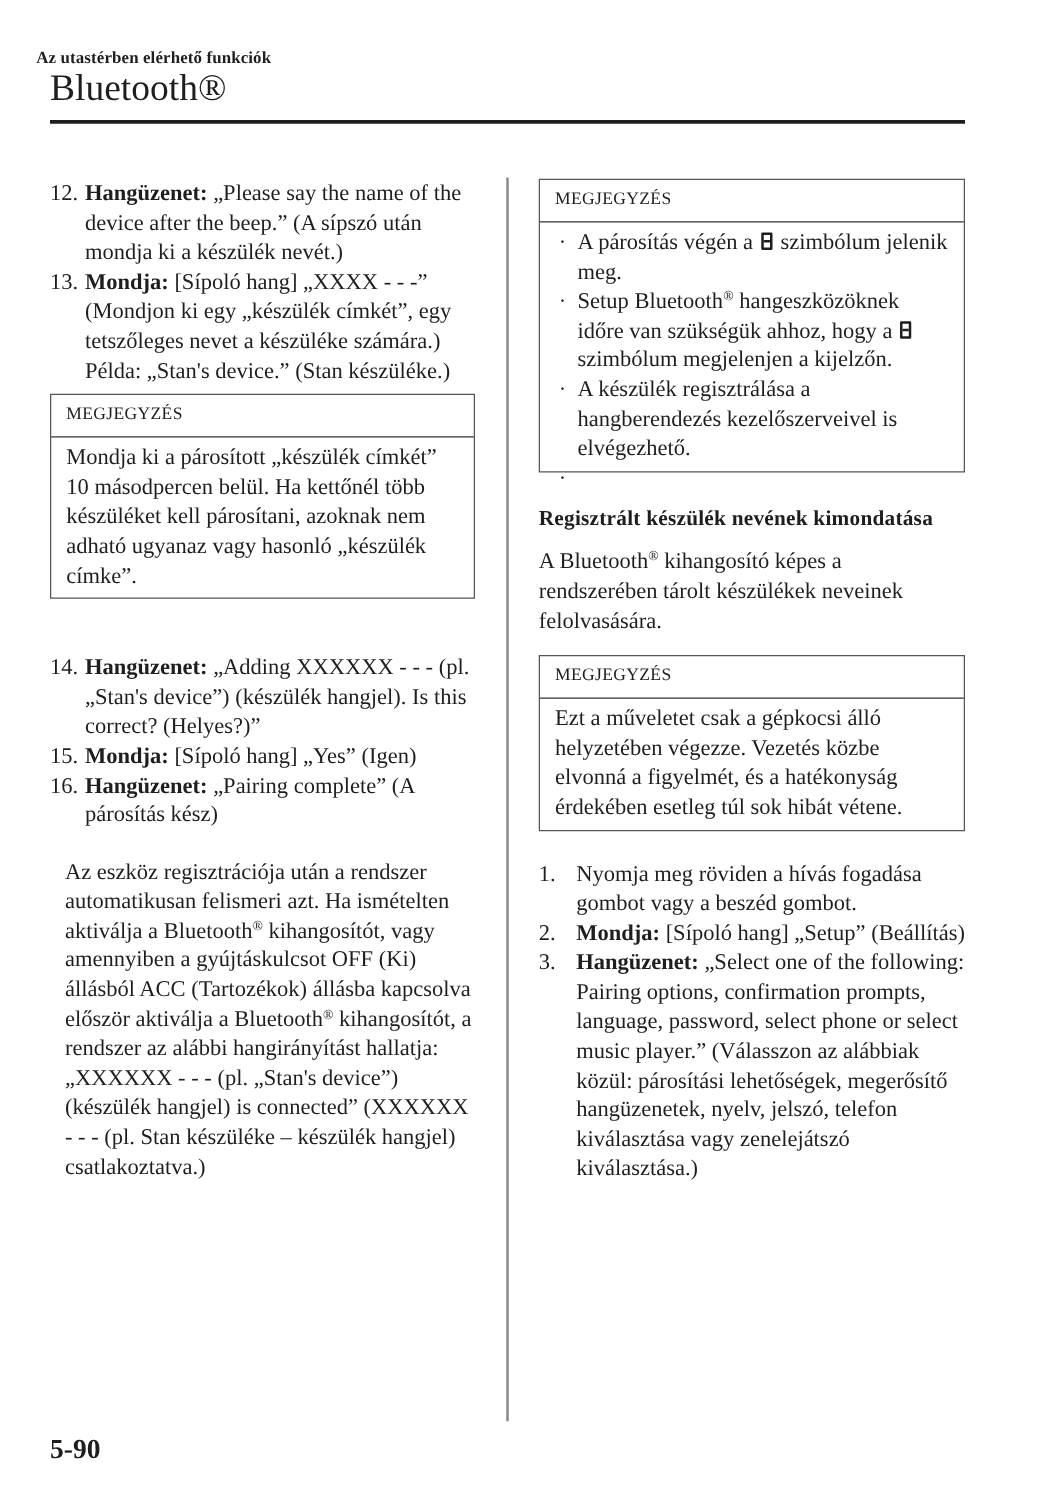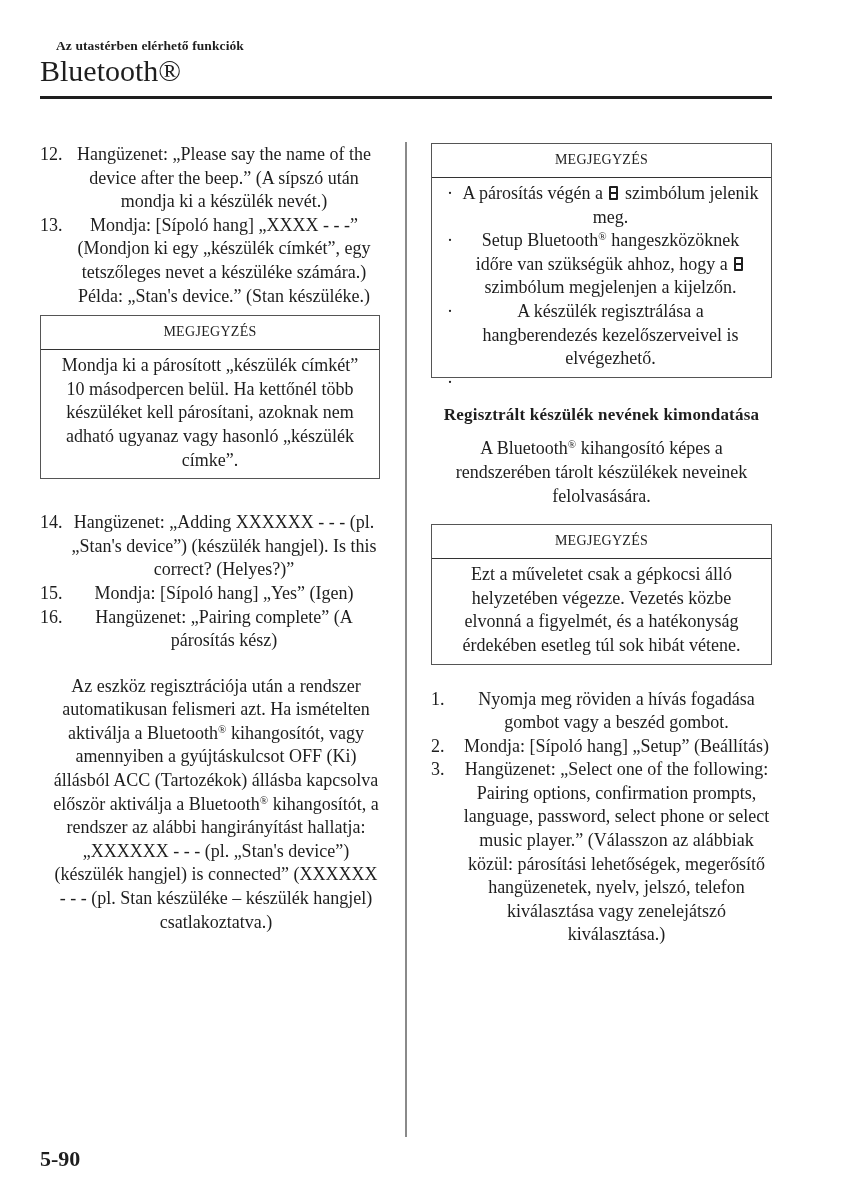--- a/index.html
+++ b/index.html
@@ -2,43 +2,43 @@
 <html><head>
 <meta charset="utf-8">
 <style>
   html, body { margin: 0; padding: 0; background: #ffffff; }
   body {
     width: 847px; height: 1200px; position: relative; overflow: hidden;
     font-family: "Liberation Serif", "DejaVu Serif", serif;
     color: #1e1e1e;
   }
   .section-label {
-    position: absolute; left: 56px; top: 38px;
+    position: absolute; left: 29px; top: 38px;
     font-size: 13.5px; font-weight: bold; letter-spacing: 0.1px;
   }
   .page-title {
     position: absolute; left: 40px; top: 53px;
     font-size: 30px; font-weight: normal; line-height: 36px;
   }
   .title-rule {
     position: absolute; left: 40px; top: 96px; width: 732px; height: 3px; background: #1e1e1e;
   }
   .col-divider {
     position: absolute; left: 405px; top: 142px; width: 1.5px; height: 995px; background: #8a8a8a;
   }
-  .text { font-size: 18px; line-height: 23.6px; text-align: center; }
+  .text { font-size: 18px; line-height: 23.6px; }
   .col { position: absolute; }
   .col-left { left: 40px; top: 143px; width: 340px; }
   .col-right { left: 431px; top: 143px; width: 341px; }
 
   ol.steps { list-style: none; margin: 0; padding: 0; }
   ol.steps li { position: relative; padding-left: 28px; }
   ol.steps li .num { position: absolute; left: 0; top: 0; }
   ol.steps.wide li { padding-left: 30px; }
-  b { font-weight: normal; }
+  b { font-weight: bold; }
 
   .note {
     border: 1.5px solid #555; box-sizing: border-box;
   }
   .note-head {
     font-weight: normal; font-size: 14px; line-height: 22px;
     padding: 5px 12px 6px 12px; border-bottom: 1.5px solid #333; letter-spacing: 0.3px;
   }
   .note-body { padding: 4px 12px 6px 12px; }
   .note-body ul { list-style: none; margin: 0; padding: 0; }
@@ -78,21 +78,21 @@
       <span class="num">13.</span><b>Mondja:</b><span> [Sípoló hang] „XXXX - - -” (Mondjon ki egy „készülék címkét”, egy tetszőleges nevet a készüléke számára.)</span>
       <div>Példa: „Stan's device.” (Stan készüléke.)</div>
     </li>
   </ol>
 
   <div class="note" style="margin-top:7px; width:340px;">
     <div class="note-head">MEGJEGYZÉS</div>
     <div class="note-body">Mondja ki a párosított „készülék címkét” 10 másodpercen belül. Ha kettőnél több készüléket kell párosítani, azoknak nem adható ugyanaz vagy hasonló „készülék címke”.</div>
   </div>
 
-  <ol class="steps" style="margin-top:32px;">
+  <ol class="steps" style="margin-top:43px;">
     <li>
       <span class="num">14.</span><b>Hangüzenet:</b><span> „Adding XXXXXX - - - (pl. „Stan's device”) (készülék hangjel). Is this correct? (Helyes?)”</span>
     </li>
     <li>
       <span class="num">15.</span><b>Mondja:</b><span> [Sípoló hang] „Yes” (Igen)</span>
     </li>
     <li>
       <span class="num">16.</span><b>Hangüzenet:</b><span> „Pairing complete” (A párosítás kész)</span>
     </li>
   </ol>

